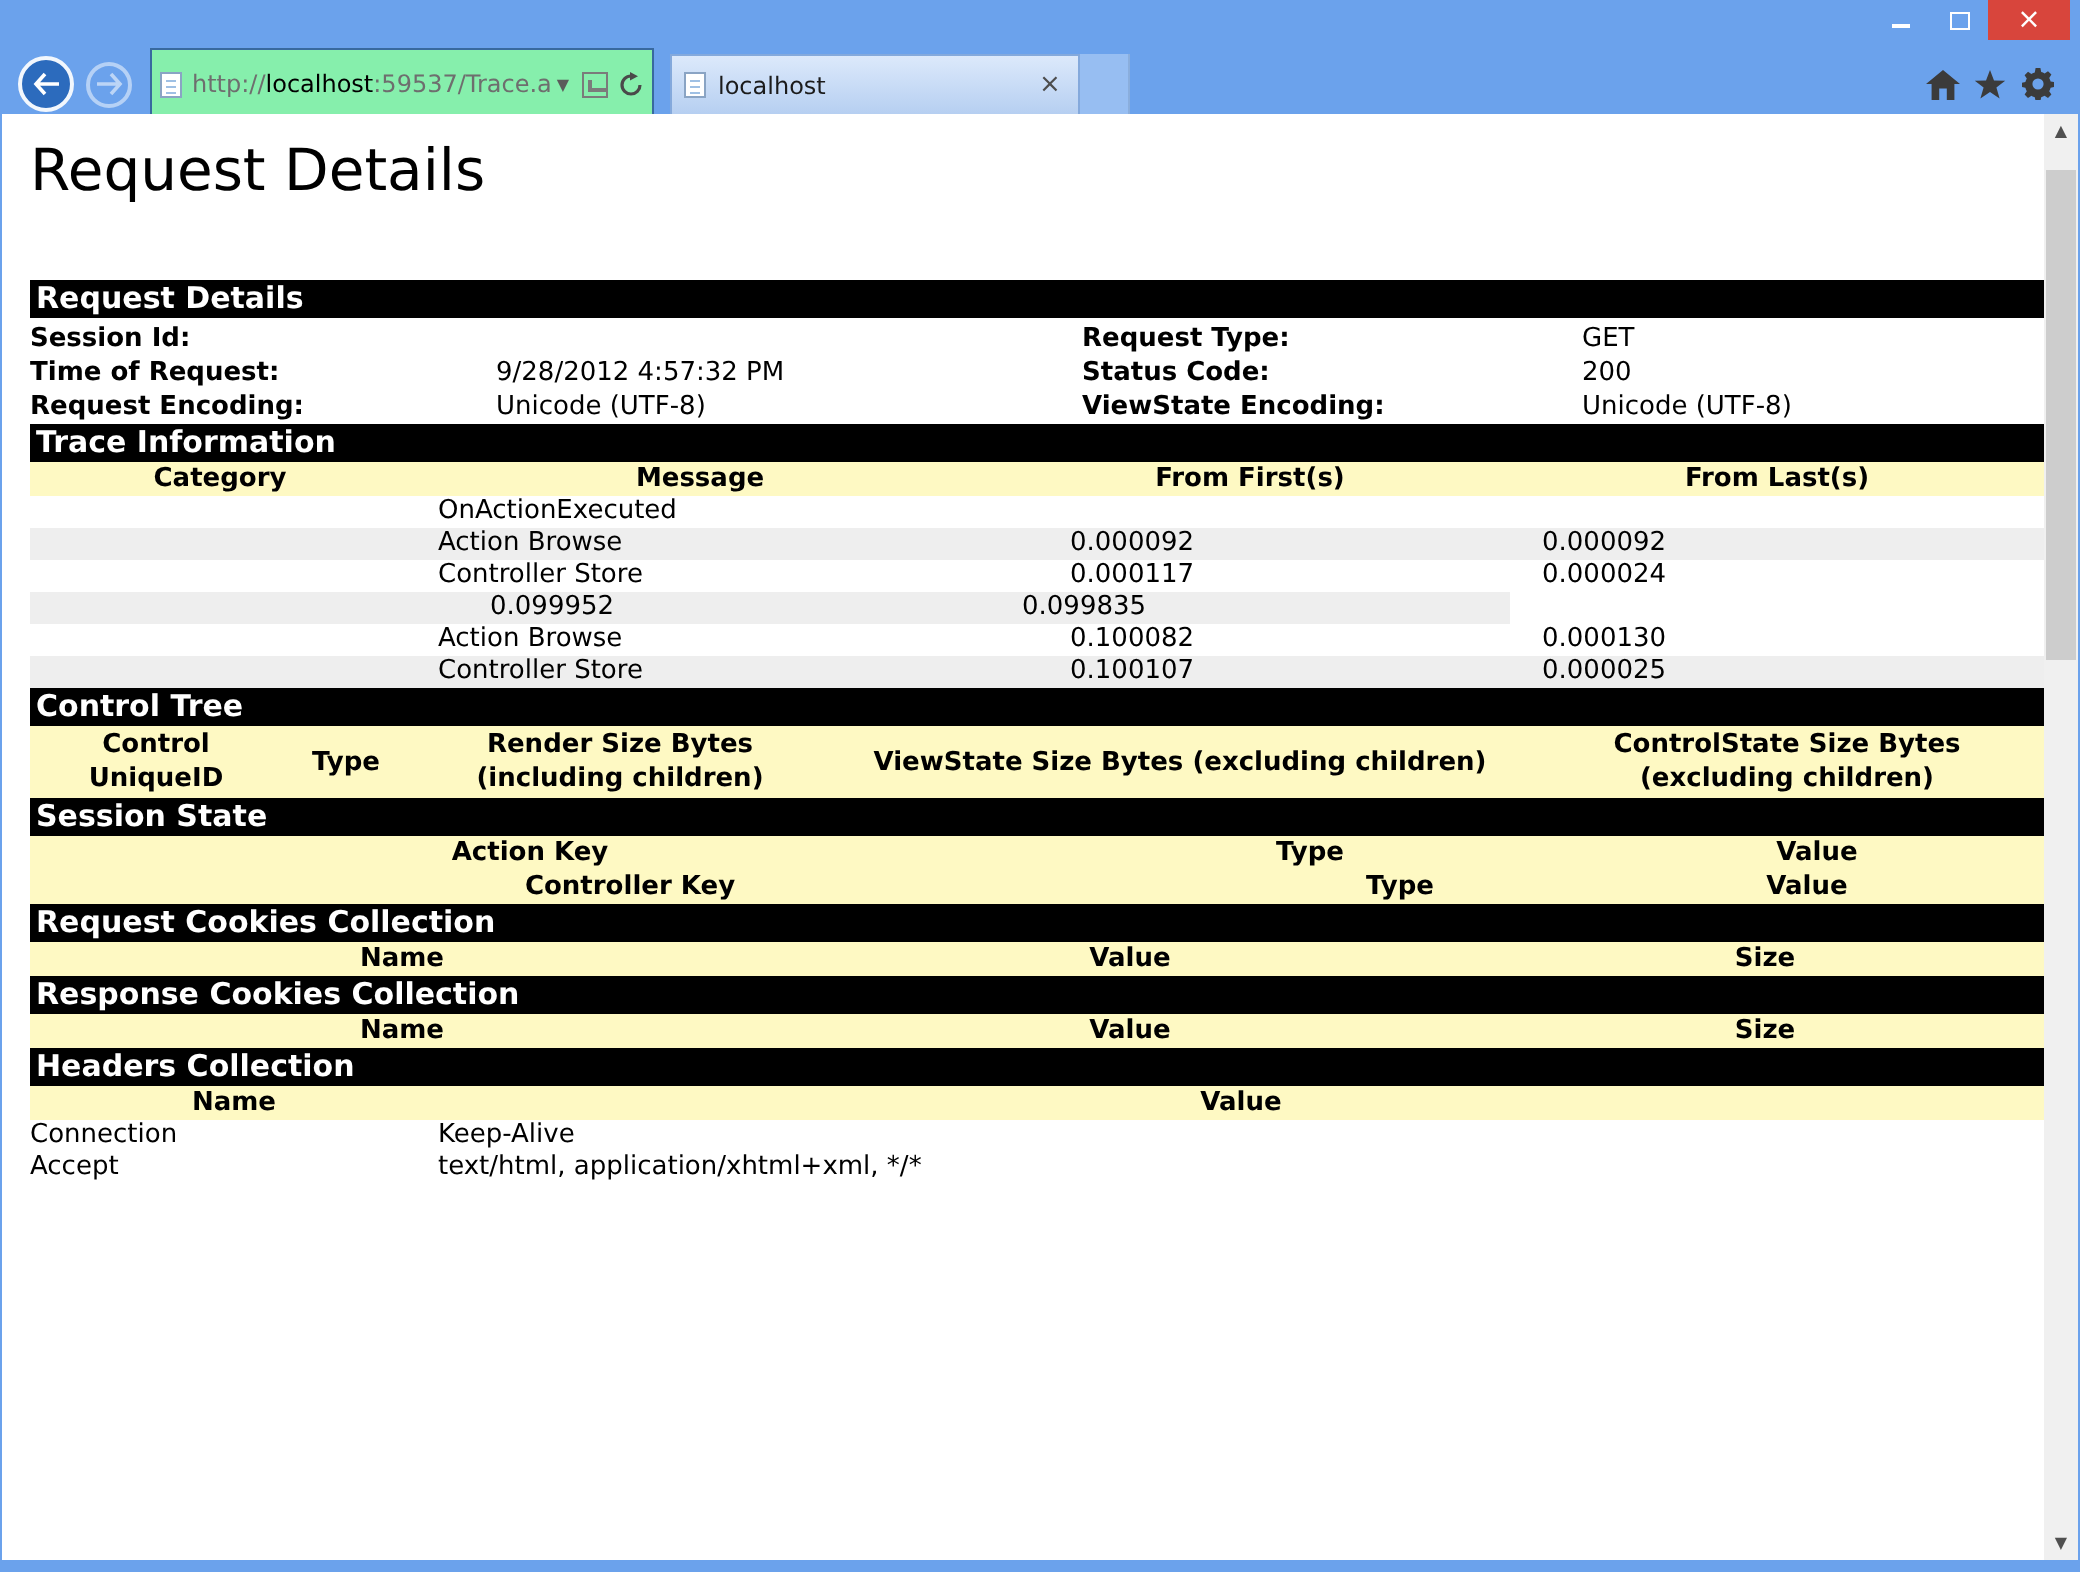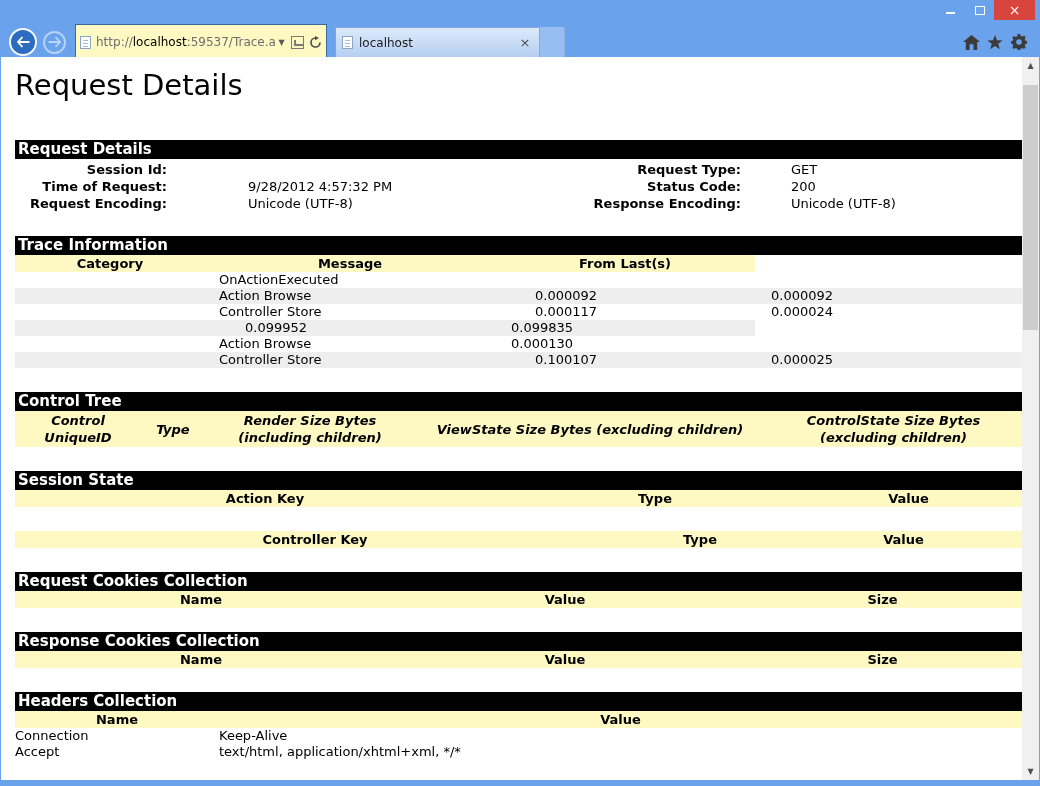--- a/index.html
+++ b/index.html
@@ -13,21 +13,21 @@
   .win-btn { width:29px; height:20px; display:flex; align-items:center; justify-content:center; }
   .min-glyph { width:9px; height:2px; background:#fff; margin-top:5px; }
   .max-glyph { width:10px; height:9px; border:1px solid #fff; }
   .win-btn.close { width:41px; background:#d8453c; color:#fff; font-size:14px; line-height:20px; }
 
   
   .navbar { height:30px; display:flex; align-items:center; flex:0 0 auto; }
   .nav-btn { border-radius:50%; display:flex; align-items:center; justify-content:center; flex:0 0 auto; }
   .back { width:28px; height:28px; margin-left:8px; border:2px solid #f2f7fd; background:#2c6bbd; }
   .fwd  { width:23px; height:23px; margin-left:6px; border:2px solid rgba(255,255,255,.5); }
-  .addressbar { margin-left:9px; width:252px; height:36px; background:#fef9c3; border:1px solid #38699f; display:flex; align-items:center; padding:0 3px 0 4px; }
+  .addressbar { margin-left:9px; width:252px; height:36px; background:#86efac; border:1px solid #38699f; display:flex; align-items:center; padding:0 3px 0 4px; }
   .page-ico { width:11px; height:13px; background:#fff; border:1px solid #8aa4c4; position:relative; flex:0 0 auto; }
   .page-ico:before { content:""; position:absolute; left:2px; right:2px; top:3px; height:1px; background:#9fc0e4; box-shadow:0 3px 0 #9fc0e4, 0 6px 0 #9fc0e4; }
   .url { flex:1; font-size:12px; white-space:nowrap; overflow:hidden; margin-left:5px; color:#6e6e6e; }
   .u-host { color:#000; }
   .addr-ctl { color:#5b5b5b; font-size:8px; width:13px; text-align:center; flex:0 0 auto; }
   .compat { width:13px; height:13px; border:1px solid #7b7b7b; position:relative; margin:0 3px; flex:0 0 auto; }
   .compat:before { content:""; position:absolute; left:2px; top:3px; width:7px; height:4px; border-bottom:2px solid #7b7b7b; border-left:2px solid #7b7b7b; }
   .refresh { width:16px; display:flex; justify-content:center; flex:0 0 auto; }
   .tab { align-self:stretch; width:205px; margin-left:8px; display:flex; align-items:center; background:linear-gradient(#dce9fb,#b6cff1); border:1px solid #84a9dc; border-bottom:none; padding:0 6px; }
   .tab-title { flex:1; font-size:12px; color:#1b1b1b; margin-left:6px; }
@@ -35,41 +35,41 @@
   .newtab { align-self:stretch; width:25px; background:rgba(255,255,255,.30); border-right:1px solid rgba(120,150,190,.4); }
   .nav-spacer { flex:1; }
   .navicons { display:flex; align-items:center; margin-right:8px; }
   .navicon { width:24px; display:flex; justify-content:center; align-items:center; flex:0 0 auto; }
 
   
   .content { flex:1 1 auto; background:#fff; position:relative; overflow:hidden; }
   .page-inner { position:absolute; left:0; top:0; right:17px; bottom:0; padding:10px 0 0 14px; overflow:hidden; }
   h1.page-title { font-size:29px; font-weight:400; color:#000; line-height:36px; }
 
-  .section { margin-top:24px; }
+  .section { }
   .section.first { margin-top:37px; }
   .sec-hdr { background:#000; color:#fff; font-weight:bold; font-size:15px; height:19px; line-height:19px; padding-left:3px; }
 
   .grid { display:grid; font-size:13px; }
   .grid > div { line-height:16px; height:16px; white-space:nowrap; overflow:hidden; }
   .hdr-row > div { background:#fef9c3; font-weight:bold; text-align:center; height:17px; line-height:17px; }
   .row-alt > div { background:#eee; }
 
   .rd-grid { grid-template-columns:152px 374px 200px 1fr; margin-top:2px; }
   .rd-grid > div { height:17px; line-height:17px; }
-  .rd-grid .lbl { font-weight:bold; text-align:right; }
+  .rd-grid .lbl { font-weight:bold; }
   .rd-grid .v1 { padding-left:81px; }
   .rd-grid .v2 { padding-left:50px; }
 
   .trace-grid { grid-template-columns:190px 290px 260px 1fr; }
   .trace-grid .c-msg { padding-left:14px; }
   .trace-grid .c-first { padding-left:40px; }
   .trace-grid .c-last { padding-left:16px; }
 
-  .control-grid { grid-template-columns:126px 64px 210px 350px 1fr;font-style:italic; }
+  .control-grid { grid-template-columns:126px 64px 210px 350px 1fr; }
   .control-grid.hdr-row > div { height:auto; min-height:36px; line-height:17px; white-space:normal; padding:1px 2px; display:flex; align-items:center; justify-content:center; text-align:center; }
 
   .session-grid { grid-template-columns:500px 280px 1fr; }
   .app-grid     { grid-template-columns:600px 170px 1fr; }
   .cookie-grid  { grid-template-columns:372px 356px 1fr; }
   .hdrs-grid    { grid-template-columns:204px 1fr; }
 
   
   .scrollbar { position:absolute; top:0; right:0; bottom:0; width:17px; background:#f0f0f0; }
   .sb-arrow { position:absolute; left:0; width:17px; height:17px; display:flex; align-items:center; justify-content:center; font-size:8px; color:#505050; }
@@ -164,30 +164,31 @@
           <div class="lbl">Request Type:</div>
           <div class="v2">GET</div>
 
           <div class="lbl">Time of Request:</div>
           <div class="v1">9/28/2012 4:57:32 PM</div>
           <div class="lbl">Status Code:</div>
           <div class="v2">200</div>
 
           <div class="lbl">Request Encoding:</div>
           <div class="v1">Unicode (UTF-8)</div>
-          <div class="lbl">Response Encoding:</div>
+          <div class="lbl">ViewState Encoding:</div>
           <div class="v2">Unicode (UTF-8)</div>
         </div>
       </div>
 
       <div class="section">
         <div class="sec-hdr">Trace Information</div>
         <div class="grid trace-grid hdr-row">
           <div>Category</div>
           <div>Message</div>
+          <div>From First(s)</div>
           <div>From Last(s)</div>
         </div>
         <div class="grid trace-grid">
           <div></div>
           <div class="c-msg">OnActionExecuted</div>
           <div class="c-first"></div>
           <div class="c-last"></div>
         </div>
         <div class="grid trace-grid row-alt">
           <div></div>
@@ -202,20 +203,21 @@
           <div class="c-last">0.000024</div>
         </div>
         <div class="grid trace-grid row-alt">
           <div></div>
           <div class="c-first">0.099952</div>
           <div class="c-last">0.099835</div>
         </div>
         <div class="grid trace-grid">
           <div></div>
           <div class="c-msg">Action Browse</div>
+          <div class="c-first">0.100082</div>
           <div class="c-last">0.000130</div>
         </div>
         <div class="grid trace-grid row-alt">
           <div></div>
           <div class="c-msg">Controller Store</div>
           <div class="c-first">0.100107</div>
           <div class="c-last">0.000025</div>
         </div>
       </div>
 

